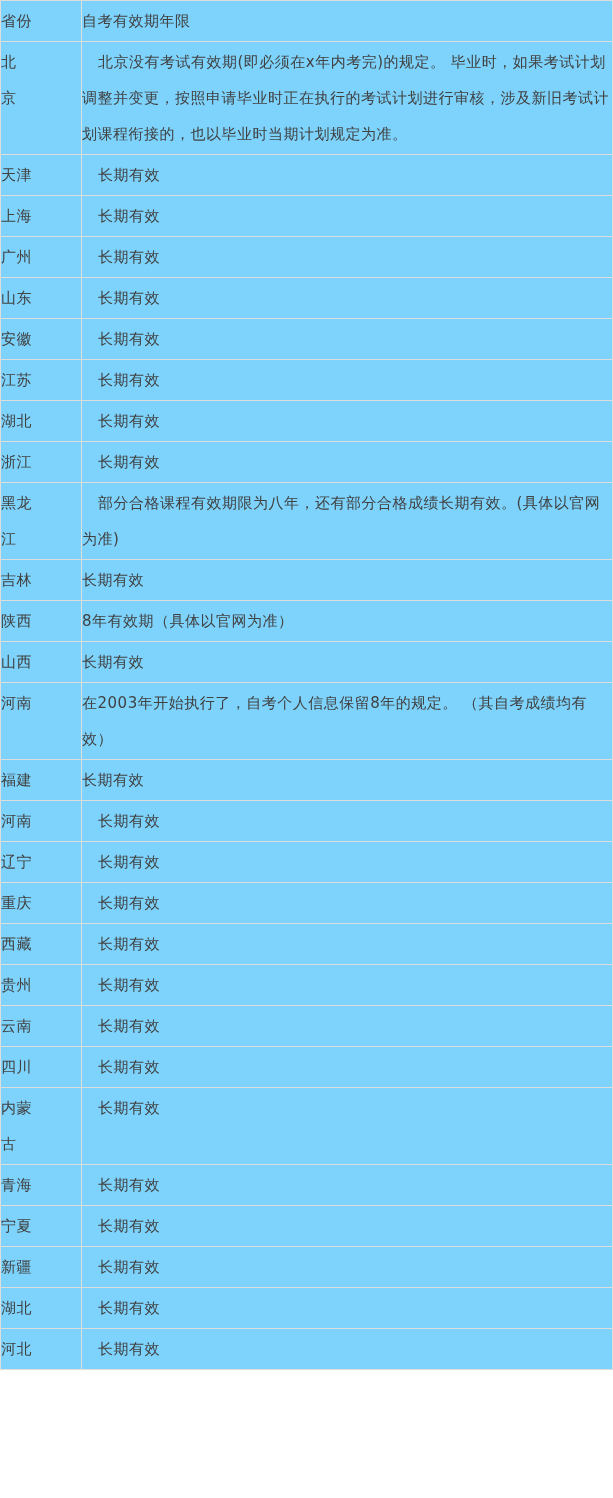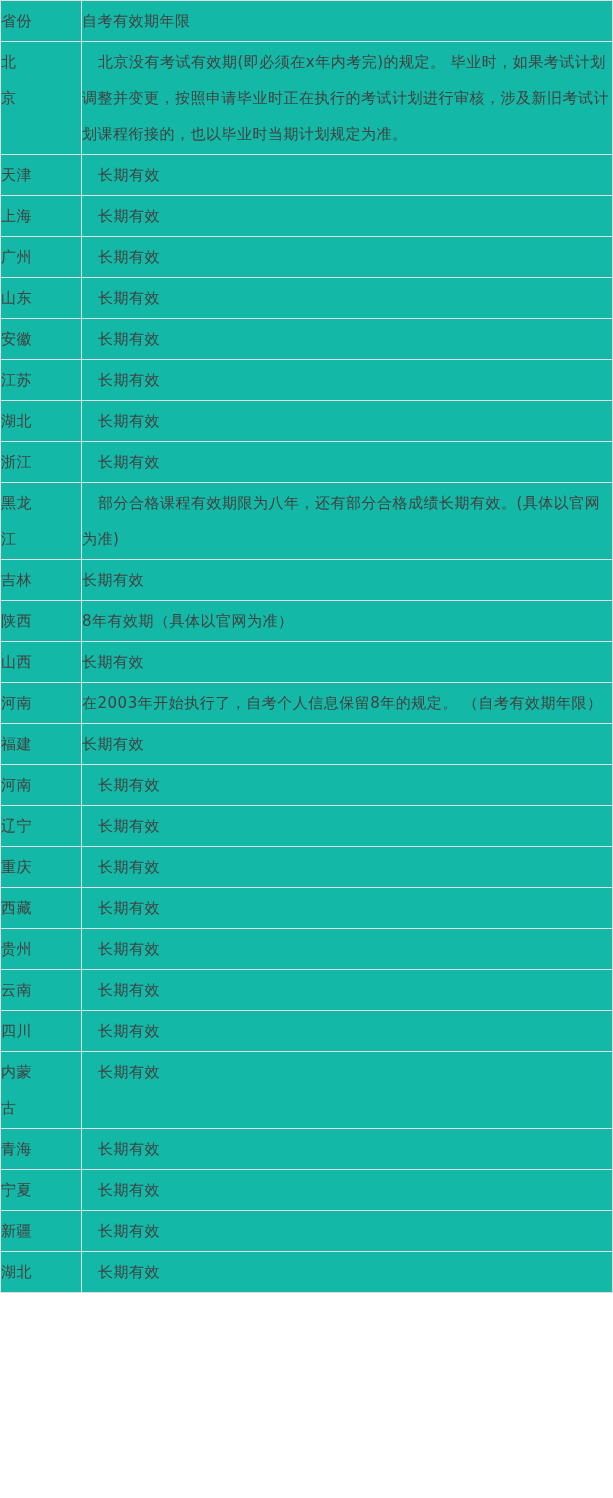--- a/index.html
+++ b/index.html
@@ -8,21 +8,21 @@
     background: #ffffff;
     font-family: "DejaVu Sans", sans-serif;
   }
   .page {
     width: 613px;
   }
   table.validity-table {
     width: 613px;
     border-collapse: collapse;
     table-layout: fixed;
-    background: #14b8a6;
+    background: #7dd3fc;
   }
   table.validity-table th,
   table.validity-table td {
     border: 1px solid #dedede;
     font-size: 15px;
     line-height: 36px;
     letter-spacing: 0.5px;
     color: #414141;
     font-weight: normal;
     vertical-align: top;
@@ -109,21 +109,21 @@
         <tr>
           <td class="province-cell">陕西</td>
           <td class="validity-cell">8年有效期（具体以官网为准）</td>
         </tr>
         <tr>
           <td class="province-cell">山西</td>
           <td class="validity-cell">长期有效</td>
         </tr>
         <tr>
           <td class="province-cell">河南</td>
-          <td class="validity-cell">在2003年开始执行了，自考个人信息保留8年的规定。 （自考有效期年限）</td>
+          <td class="validity-cell">在2003年开始执行了，自考个人信息保留8年的规定。 （其自考成绩均有效）</td>
         </tr>
         <tr>
           <td class="province-cell">福建</td>
           <td class="validity-cell">长期有效</td>
         </tr>
         <tr class="indent">
           <td class="province-cell">河南</td>
           <td class="validity-cell">长期有效</td>
         </tr>
         <tr class="indent">
@@ -164,15 +164,19 @@
           <td class="validity-cell">长期有效</td>
         </tr>
         <tr class="indent">
           <td class="province-cell">新疆</td>
           <td class="validity-cell">长期有效</td>
         </tr>
         <tr class="indent">
           <td class="province-cell">湖北</td>
           <td class="validity-cell">长期有效</td>
         </tr>
+        <tr class="indent">
+          <td class="province-cell">河北</td>
+          <td class="validity-cell">长期有效</td>
+        </tr>
       </tbody>
   </table>
 </div>
 
 </body></html>

